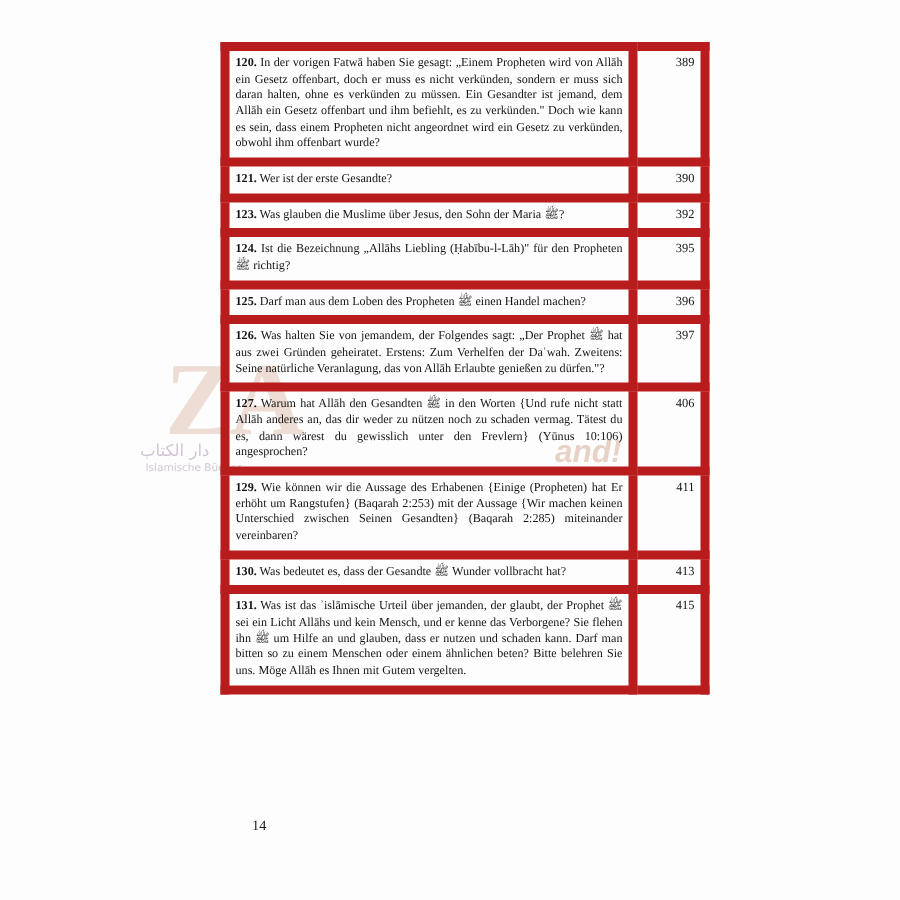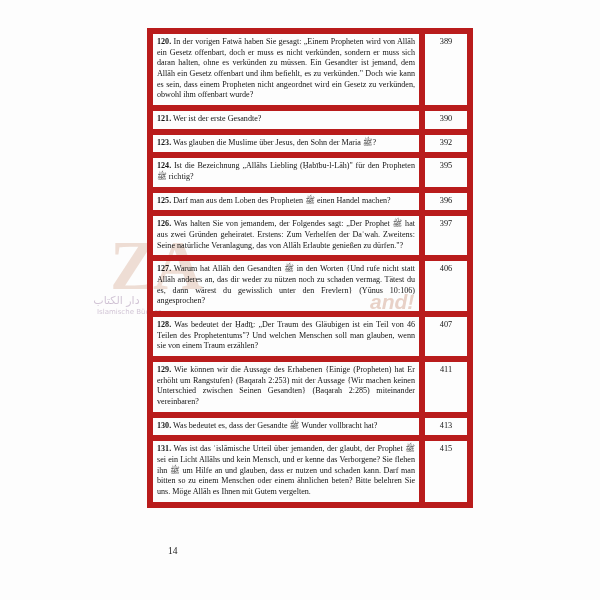--- a/index.html
+++ b/index.html
@@ -98,21 +98,21 @@
   td.qtext {
     width: 258px;
     font-size: 8.1px;
     line-height: 1.32;
     text-align: justify;
     hyphens: auto;
   }
   td.pnum {
     width: 34px;
     font-size: 8.3px;
-    text-align: center;
+    text-align: right;
     vertical-align: middle;
     padding-top: 0;
   }
 
   .bold { font-weight: bold; }
 
   .folio {
     position: absolute;
     left: 168px;
     top: 546px;
@@ -160,24 +160,20 @@
       </tr>
       <tr>
         <td class="qtext"><span class="bold">126.</span> <span>Was halten Sie von jemandem, der Folgendes sagt: „Der Prophet ﷺ hat aus zwei Gründen geheiratet. Erstens: Zum Verhelfen der Daʿwah. Zweitens: Seine natürliche Veranlagung, das von Allāh Erlaubte genießen zu dürfen."?</span></td>
         <td class="pnum">397</td>
       </tr>
       <tr>
         <td class="qtext"><span class="bold">127.</span> <span>Warum hat Allāh den Gesandten ﷺ in den Worten {Und rufe nicht statt Allāh anderes an, das dir weder zu nützen noch zu schaden vermag. Tätest du es, dann wärest du gewisslich unter den Frevlern} (Yūnus 10:106) angesprochen?</span></td>
         <td class="pnum">406</td>
       </tr>
       <tr>
-        <td class="qtext"><span class="bold">128.</span> <span>Was bedeutet der Ḥadīṯ: „Der Traum des Gläubigen ist ein Teil von 46 Teilen des Prophetentums"? Und welchen Menschen soll man glauben, wenn sie von einem Traum erzählen?</span></td>
-        <td class="pnum">407</td>
-      </tr>
-      <tr>
         <td class="qtext"><span class="bold">129.</span> <span>Wie können wir die Aussage des Erhabenen {Einige (Propheten) hat Er erhöht um Rangstufen} (Baqarah 2:253) mit der Aussage {Wir machen keinen Unterschied zwischen Seinen Gesandten} (Baqarah 2:285) miteinander vereinbaren?</span></td>
         <td class="pnum">411</td>
       </tr>
       <tr>
         <td class="qtext"><span class="bold">130.</span> <span>Was bedeutet es, dass der Gesandte ﷺ Wunder vollbracht hat?</span></td>
         <td class="pnum">413</td>
       </tr>
       <tr>
         <td class="qtext"><span class="bold">131.</span> <span>Was ist das ʾislāmische Urteil über jemanden, der glaubt, der Prophet ﷺ sei ein Licht Allāhs und kein Mensch, und er kenne das Verborgene? Sie flehen ihn ﷺ um Hilfe an und glauben, dass er nutzen und schaden kann. Darf man bitten so zu einem Menschen oder einem ähnlichen beten? Bitte belehren Sie uns. Möge Allāh es Ihnen mit Gutem vergelten.</span></td>
         <td class="pnum">415</td>

